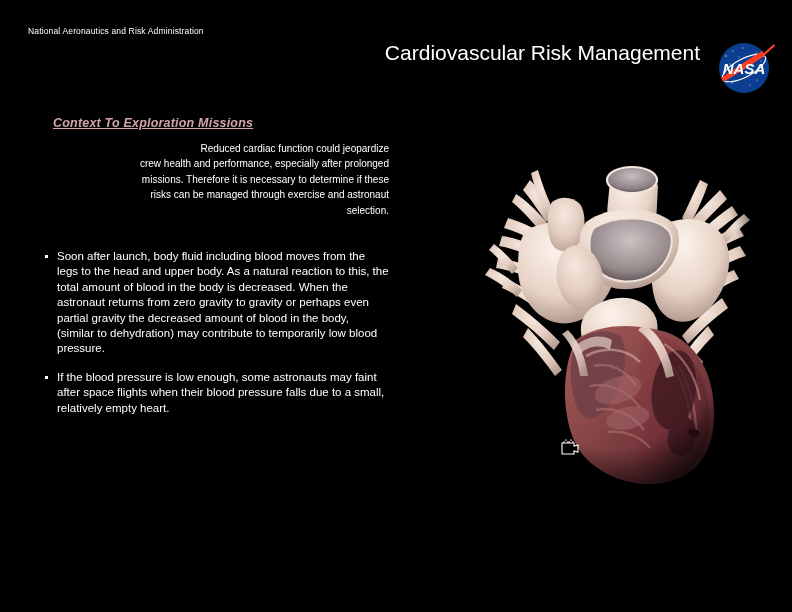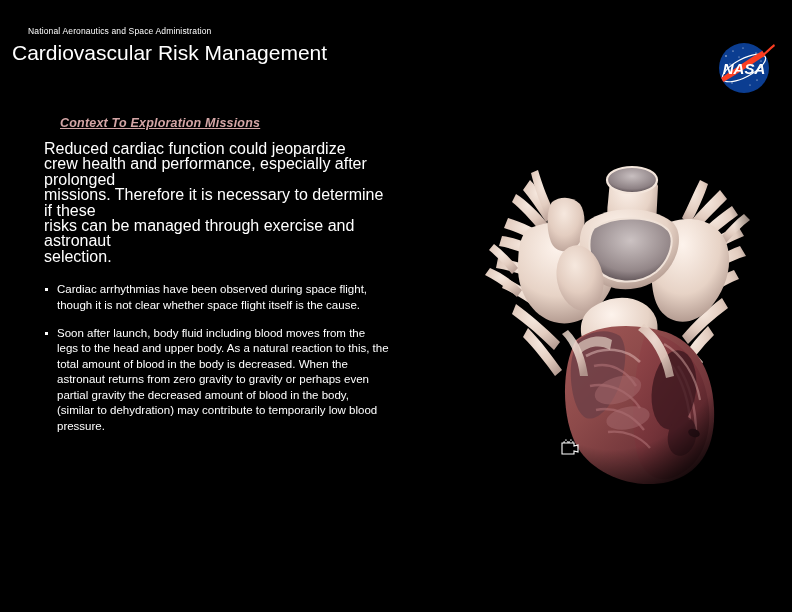--- a/index.html
+++ b/index.html
@@ -22,24 +22,24 @@
     position: absolute;
     left: 28px;
     top: 26px;
     font-size: 8.5px;
     letter-spacing: 0.15px;
     color: #ffffff;
     white-space: nowrap;
   }
   .slide-title {
     position: absolute;
-    left: 12px;
+    left: 0;
     top: 41px;
     width: 700px;
-    text-align: left;
+    text-align: right;
     font-size: 21px;
     color: #ffffff;
     white-space: nowrap;
   }
 
   
   .nasa-logo {
     position: absolute;
     left: 712px;
     top: 36px;
@@ -55,30 +55,31 @@
     top: 113px;
     width: 345px;
   }
   .sec-head {
     font-style: italic;
     font-weight: bold;
     text-decoration: underline;
     color: #d4a6a6;
     font-size: 12.5px;
     letter-spacing: 0.2px;
-    margin: 0 0 11px 16px;
+    margin: 0 0 11px 9px;
     display: inline-block;
   }
   .sec-head-wrap { display: block; }
   .body-para {
-    font-size: 16px;
+    font-size: 10px;
     line-height: 15.4px;
     color: #ffffff;
     margin: 0;
     white-space: pre-line;
+    text-align: right;
   }
   .head-gap-1 { height: 18px; }
 
   ul.bullets {
     list-style: none;
     margin: 0;
     padding: 0;
   }
   ul.bullets > li {
     position: relative;
@@ -115,21 +116,21 @@
     width: 21px;
     height: 18px;
   }
   .media-glyph svg { display: block; width: 21px; height: 18px; }
 </style>
 </head>
 <body>
 
 <div id="slide">
 
-  <div class="agency-line">National Aeronautics and Space Administration</div>
+  <div class="agency-line">National Aeronautics and Risk Administration</div>
 
   <div class="slide-title">Cardiovascular Risk Management</div>
 
   <div class="nasa-logo">
     <svg viewBox="0 0 64 64" xmlns="http://www.w3.org/2000/svg">
       <defs>
         <clipPath id="ballclip">
             <circle cx="32" cy="32" r="25"></circle>
           </clipPath>
       </defs>
@@ -316,23 +317,26 @@
 missions. Therefore it is necessary to determine if these
 risks can be managed through exercise and astronaut
 selection.</p>
 
     <div class="head-gap-1"></div>
 
 
     <ul class="bullets">
       <li>
         <span class="bullet-mark"></span>
-        <span>Cardiac arrhythmias have been observed during space flight, though it is not clear whether space flight itself is the cause.</span>
       </li>
       <li>
         <span class="bullet-mark"></span>
         <span>Soon after launch, body fluid including blood moves from the legs to the head and upper body. As a natural reaction to this, the total amount of blood in the body is decreased. When the astronaut returns from zero gravity to gravity or perhaps even partial gravity the decreased amount of blood in the body, (similar to dehydration) may contribute to temporarily low blood pressure.</span>
       </li>
+      <li>
+        <span class="bullet-mark"></span>
+        <span>If the blood pressure is low enough, some astronauts may faint after space flights when their blood pressure falls due to a small, relatively empty heart.</span>
+      </li>
     </ul>
 
   </div>
 
 </div>
 
 </body></html>

